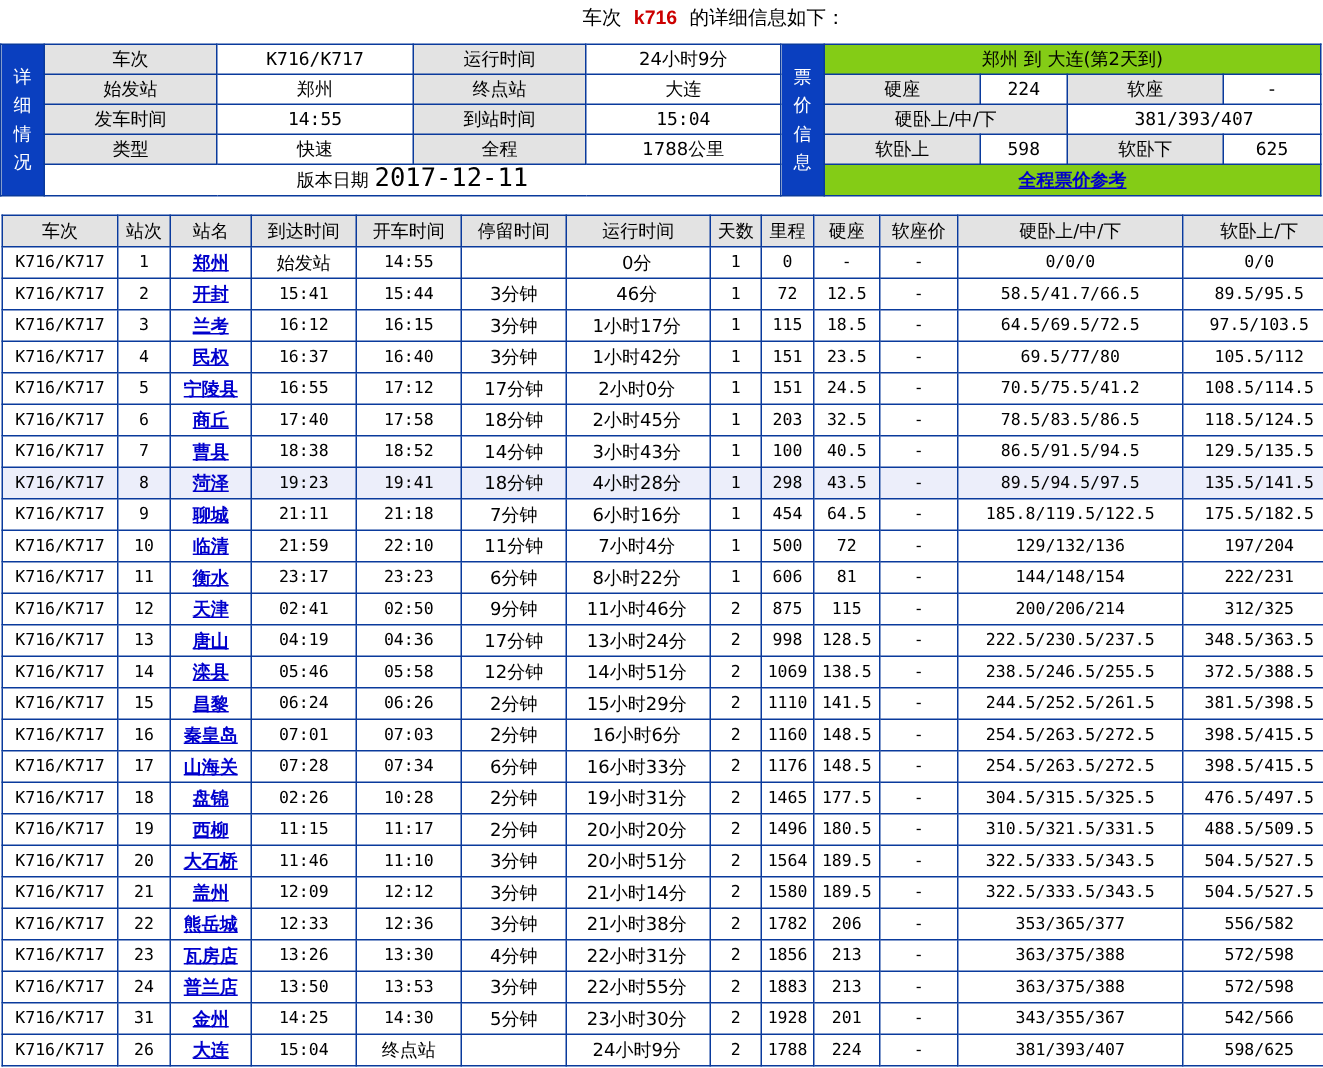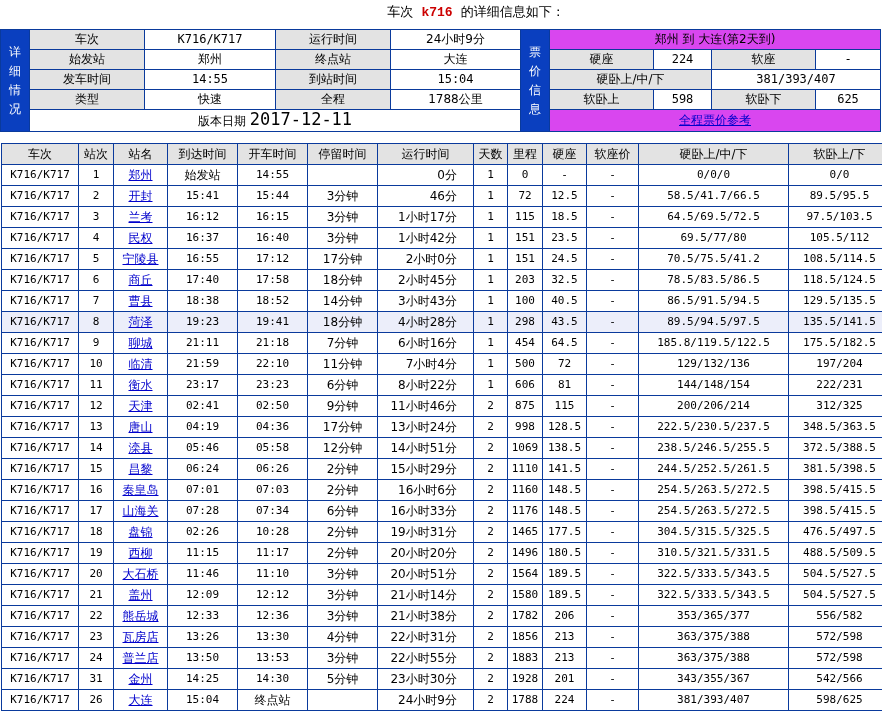--- a/index.html
+++ b/index.html
@@ -1,42 +1,42 @@
 <!DOCTYPE html>
 <html><head>
 <meta charset="utf-8">
 <style>
   html, body { margin: 0; padding: 0; background: #ffffff; }
   body { width: 882px; height: 712px; overflow: hidden; position: relative;
          font-family: "DejaVu Sans", "Liberation Sans", sans-serif; font-size: 12px; color: #000; }
   .title { position: absolute; top: 3px; left: 0; width: 882px; text-align: center;
            font-size: 13px; height: 18px; line-height: 18px; padding-left: 70px; box-sizing: border-box; }
-  .title .code { color: #cc0000; font-weight: bold; font-family: Liberation Mono, monospace; margin: 0 4px; }
+  .title .code { color: #cc0000; font-weight: bold; font-family: Liberation Sans, sans-serif; margin: 0 4px; }
 
   table { border-collapse: collapse; table-layout: fixed; }
   td, th { border: 1px solid #0a3a9c; padding: 0; text-align: center; white-space: nowrap; overflow: hidden;
            font-weight: normal; }
 
   .info-wrap { position: absolute; top: 29px; left: 0; width: 880px; }
   .info { width: 880px; }
   .info td { height: 19px; line-height: 19px; font-size: 12px; }
   .side { background: #0a3fbf; color: #fff; font-size: 14px; line-height: 16px; white-space: normal; padding: 0 !important; }
   .side span { display: block; }
   .lbl { background: #e3e3e3; }
   .val { background: #ffffff; font-family: "DejaVu Sans Mono", "Liberation Mono", monospace; font-size: 17px; }
   .valcn { background: #ffffff; }
-  .gray { background: #d946ef; }
-  a.link { color: #0000cc; text-decoration: underline; }
+  .gray { background: #84cc16; }
+  a.link { color: #0000cc; text-decoration: underline; font-weight: bold; }
 
   .sched-wrap { position: absolute; top: 143px; left: 1px; width: 879px; }
   .sched { width: 879px; }
   .sched th { background: #e3e3e3; height: 20px; line-height: 20px; font-size: 12px; }
   .sched td { height: 20px; line-height: 20px; font-size: 11px; font-family: "DejaVu Sans Mono", "Liberation Mono", monospace; }
   .sched td.cn { font-family: "DejaVu Sans", "Liberation Sans", sans-serif; font-size: 12px; }
-  .sched td.r { text-align: right; padding-right: 16px; font-family: "DejaVu Sans", "Liberation Sans", sans-serif; font-size: 12px; }
+  .sched td.r { padding-right: 2px; font-family: "DejaVu Sans", "Liberation Sans", sans-serif; font-size: 12px; }
   .sched tr.hl td { background: #eceefa; }
 </style>
 </head>
 <body>
 
 <div class="title">
   <span>车次</span>
   <span class="code">k716</span>
   <span>的详细信息如下：</span>
 </div>

